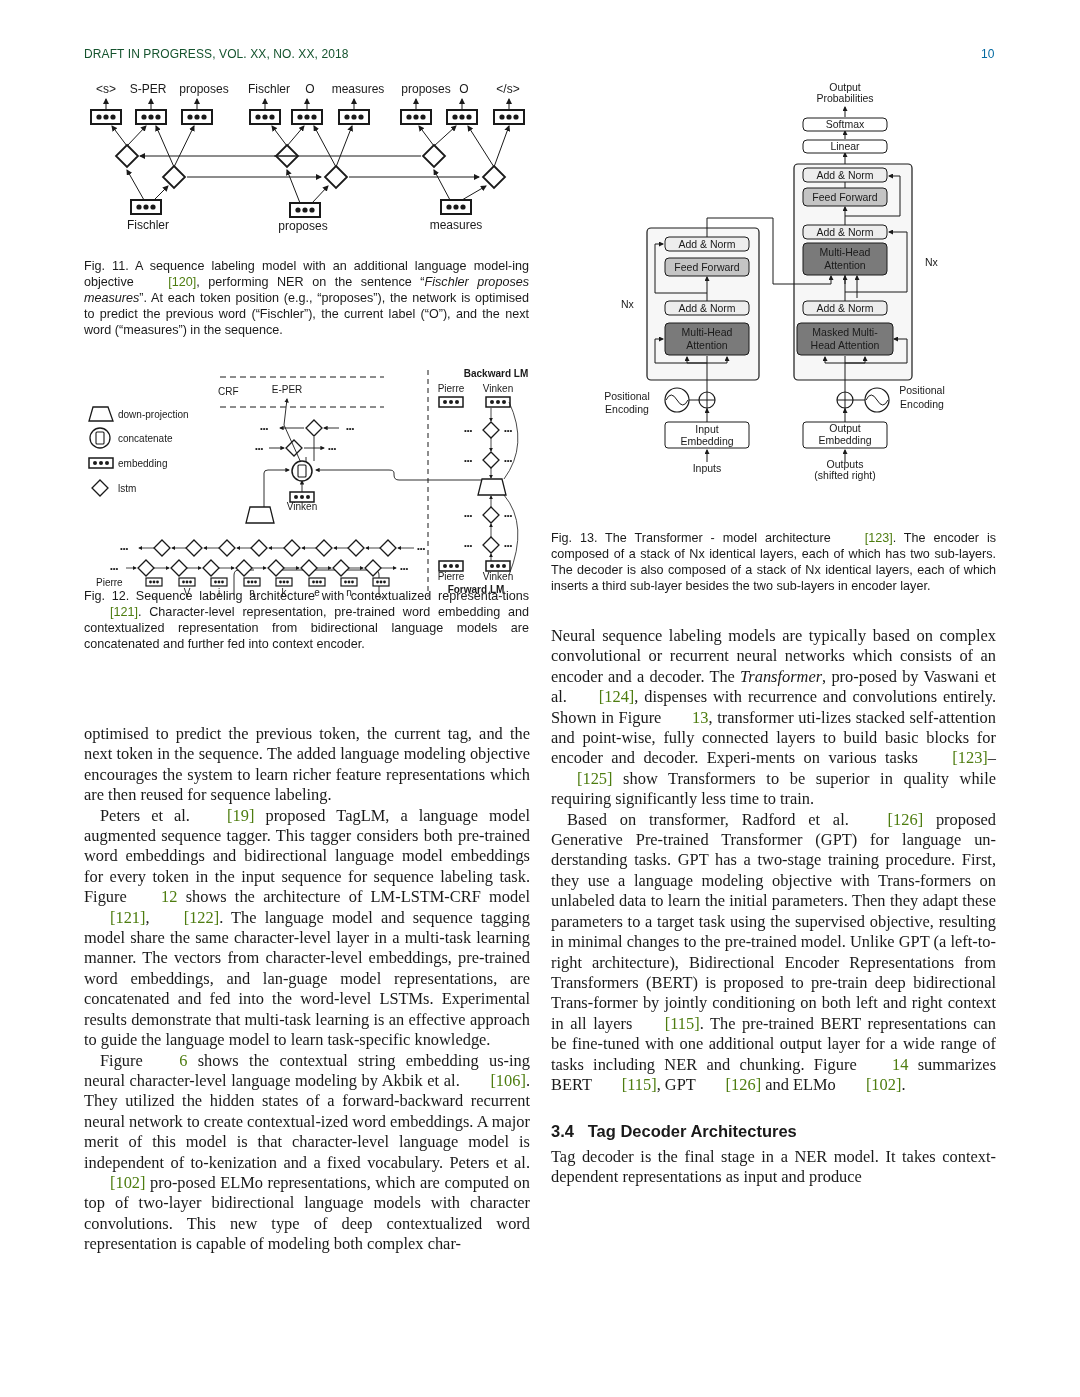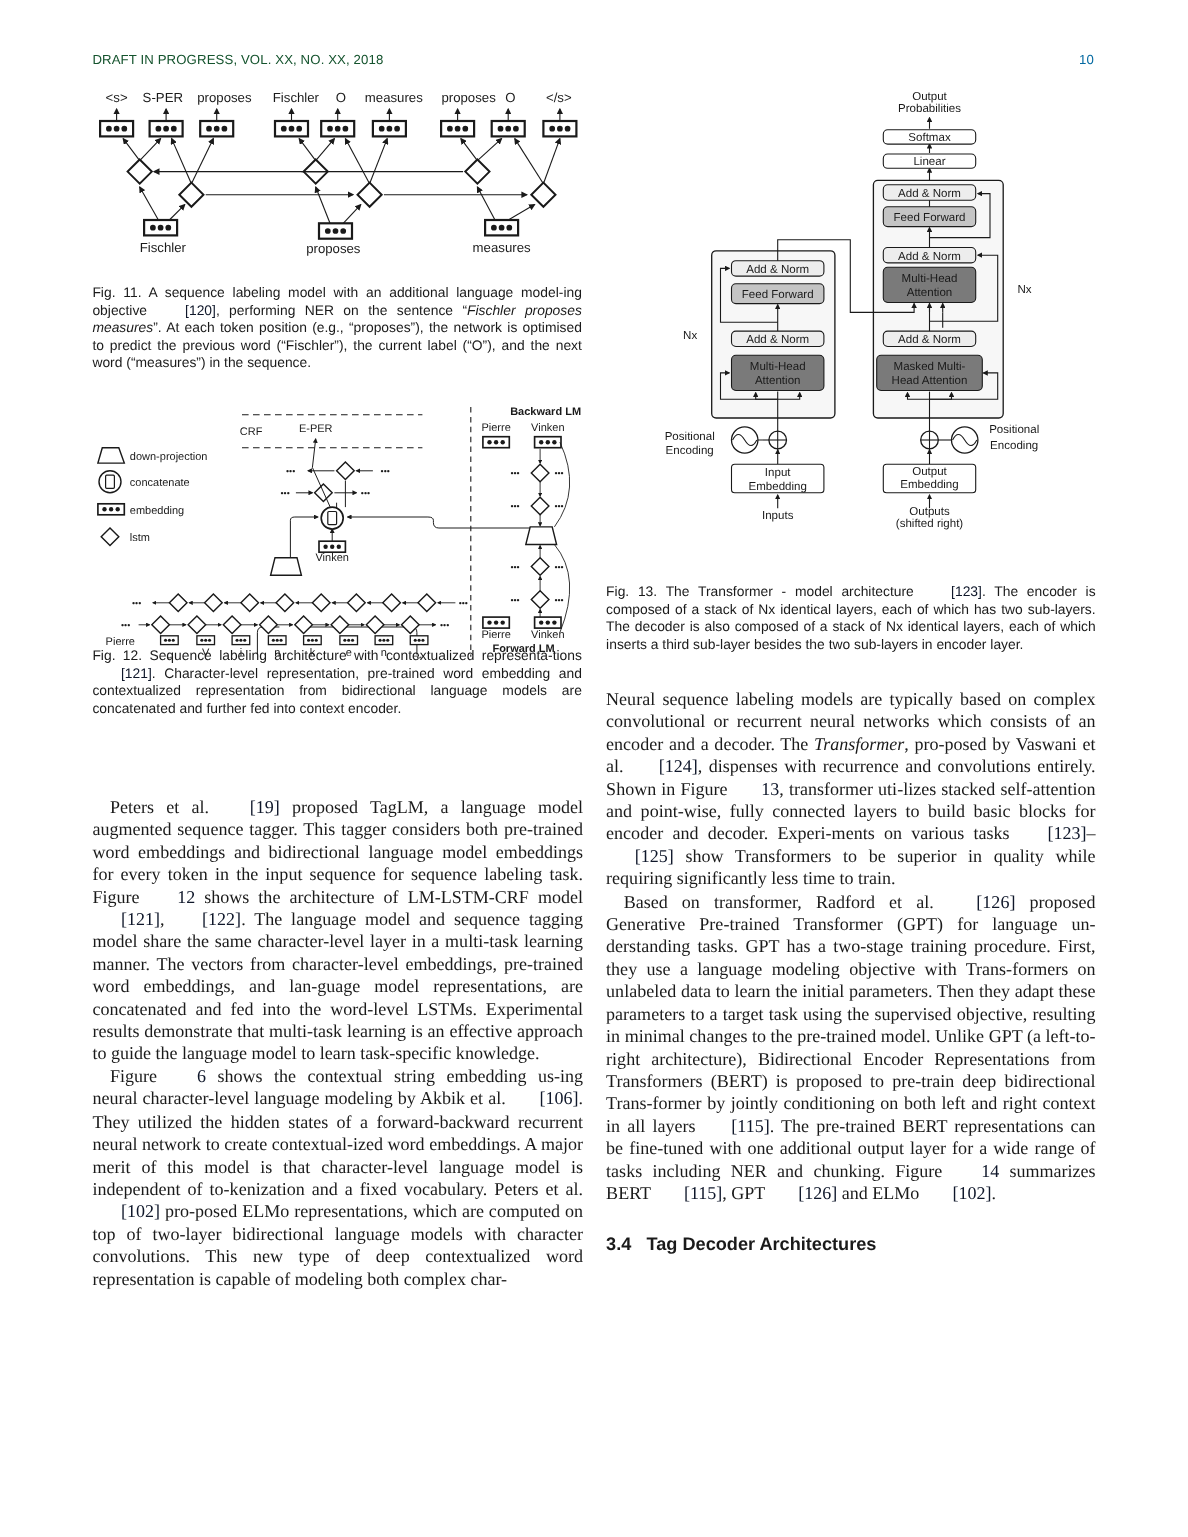--- a/index.html
+++ b/index.html
@@ -1,21 +1,21 @@
 <!DOCTYPE html>
 <html><head>
 <meta charset="utf-8">
 <style>
   html, body { margin:0; padding:0; background:#ffffff; }
   body { width:1080px; height:1397px; position:relative; overflow:hidden; font-family:"Liberation Sans", sans-serif; color:#1a1a1a; }
   .abs { position:absolute; }
   .running-head { left:84px; top:47px; font-size:12px; letter-spacing:0.1px; color:#14532d; }
   .page-num { left:981px; top:47px; font-size:12px; color:#0369a1; }
   .caption { font-family:"Liberation Sans", sans-serif; font-size:12.6px; line-height:16px; text-align:justify; color:#1a1a1a; }
-  .caption .ref, .body .ref { color:#0f172a;padding-left:26px; }
+  .caption .ref, .body .ref { color:#4d7c0f;padding-left:26px; }
   .body { font-family:"Liberation Serif", "DejaVu Serif", serif; font-size:16.4px; line-height:20.4px; text-align:justify; color:#1a1a1a; hyphens:manual; }
   .body p { margin:0; }
   .body p.indent { text-indent:16px; }
   .sec-head { font-family:"Liberation Sans", sans-serif; font-size:16px; }
   .subsec { font-style:italic; }
   .bold { font-weight:bold; }
   svg text { font-family:"Liberation Sans", sans-serif; fill:#1a1a1a; }
   .fig { position:absolute; }
   .fig svg { display:block; }
   .cap-it { font-style:italic; }
@@ -423,23 +423,25 @@
     <text x="250" y="388" font-size="10.5" text-anchor="middle">Outputs</text>
     <text x="250" y="399" font-size="10.5" text-anchor="middle">(shifted right)</text>
   </svg>
 </div>
 
 <div class="abs caption" style="left:551px; top:530px; width:445px;">
   <span>Fig. 13. The Transformer - model architecture </span><span class="ref">[123]</span><span>. The encoder is composed of a stack of Nx identical layers, each of which has two sub-layers. The decoder is also composed of a stack of Nx identical layers, each of which inserts a third sub-layer besides the two sub-layers in encoder layer.</span>
 </div>
 
 <div class="abs body" style="left:84px; top:724px; width:446px;">
+  <p>optimised to predict the previous token, the current tag, and the next token in the sequence. The added language modeling objective encourages the system to learn richer feature representations which are then reused for sequence labeling.</p>
   <p class="indent"><span>Peters et al. </span><span class="ref">[19]</span><span> proposed TagLM, a language model augmented sequence tagger. This tagger considers both pre-trained word embeddings and bidirectional language model embeddings for every token in the input sequence for sequence labeling task. Figure </span><span class="ref">12</span><span> shows the architecture of LM-LSTM-CRF model </span><span class="ref">[121]</span><span>, </span><span class="ref">[122]</span><span>. The language model and sequence tagging model share the same character-level layer in a multi-task learning manner. The vectors from character-level embeddings, pre-trained word embeddings, and lan-guage model representations, are concatenated and fed into the word-level LSTMs. Experimental results demonstrate that multi-task learning is an effective approach to guide the language model to learn task-specific knowledge.</span></p>
   <p class="indent"><span>Figure </span><span class="ref">6</span><span> shows the contextual string embedding us-ing neural character-level language modeling by Akbik et al. </span><span class="ref">[106]</span><span>. They utilized the hidden states of a forward-backward recurrent neural network to create contextual-ized word embeddings. A major merit of this model is that character-level language model is independent of to-kenization and a fixed vocabulary. Peters et al. </span><span class="ref">[102]</span><span> pro-posed ELMo representations, which are computed on top of two-layer bidirectional language models with character convolutions. This new type of deep contextualized word representation is capable of modeling both complex char-</span></p>
 </div>
 
 <div class="abs body" style="left:551px; top:626px; width:445px;">
   <p><span>Neural sequence labeling models are typically based on complex convolutional or recurrent neural networks which consists of an encoder and a decoder. The </span><span style="font-style:italic">Transformer</span><span>, pro-posed by Vaswani et al. </span><span class="ref">[124]</span><span>, dispenses with recurrence and convolutions entirely. Shown in Figure </span><span class="ref">13</span><span>, transformer uti-lizes stacked self-attention and point-wise, fully connected layers to build basic blocks for encoder and decoder. Experi-ments on various tasks </span><span class="ref">[123]</span><span>–</span><span class="ref">[125]</span><span> show Transformers to be superior in quality while requiring significantly less time to train.</span></p>
   <p class="indent"><span>Based on transformer, Radford et al. </span><span class="ref">[126]</span><span> proposed Generative Pre-trained Transformer (GPT) for language un-derstanding tasks. GPT has a two-stage training procedure. First, they use a language modeling objective with Trans-formers on unlabeled data to learn the initial parameters. Then they adapt these parameters to a target task using the supervised objective, resulting in minimal changes to the pre-trained model. Unlike GPT (a left-to-right architecture), Bidirectional Encoder Representations from Transformers (BERT) is proposed to pre-train deep bidirectional Trans-former by jointly conditioning on both left and right context in all layers </span><span class="ref">[115]</span><span>. The pre-trained BERT representations can be fine-tuned with one additional output layer for a wide range of tasks including NER and chunking. Figure </span><span class="ref">14</span><span> summarizes BERT </span><span class="ref">[115]</span><span>, GPT </span><span class="ref">[126]</span><span> and ELMo </span><span class="ref">[102]</span><span>.</span></p>
   <div class="sec-head bold" style="margin-top:26px; margin-bottom:5px; font-size:16.5px;">
     <span>3.4</span>&nbsp;&nbsp;&nbsp;<span>Tag Decoder Architectures</span>
   </div>
+  <p>Tag decoder is the final stage in a NER model. It takes context-dependent representations as input and produce</p>
 </div>
 
 </body></html>

